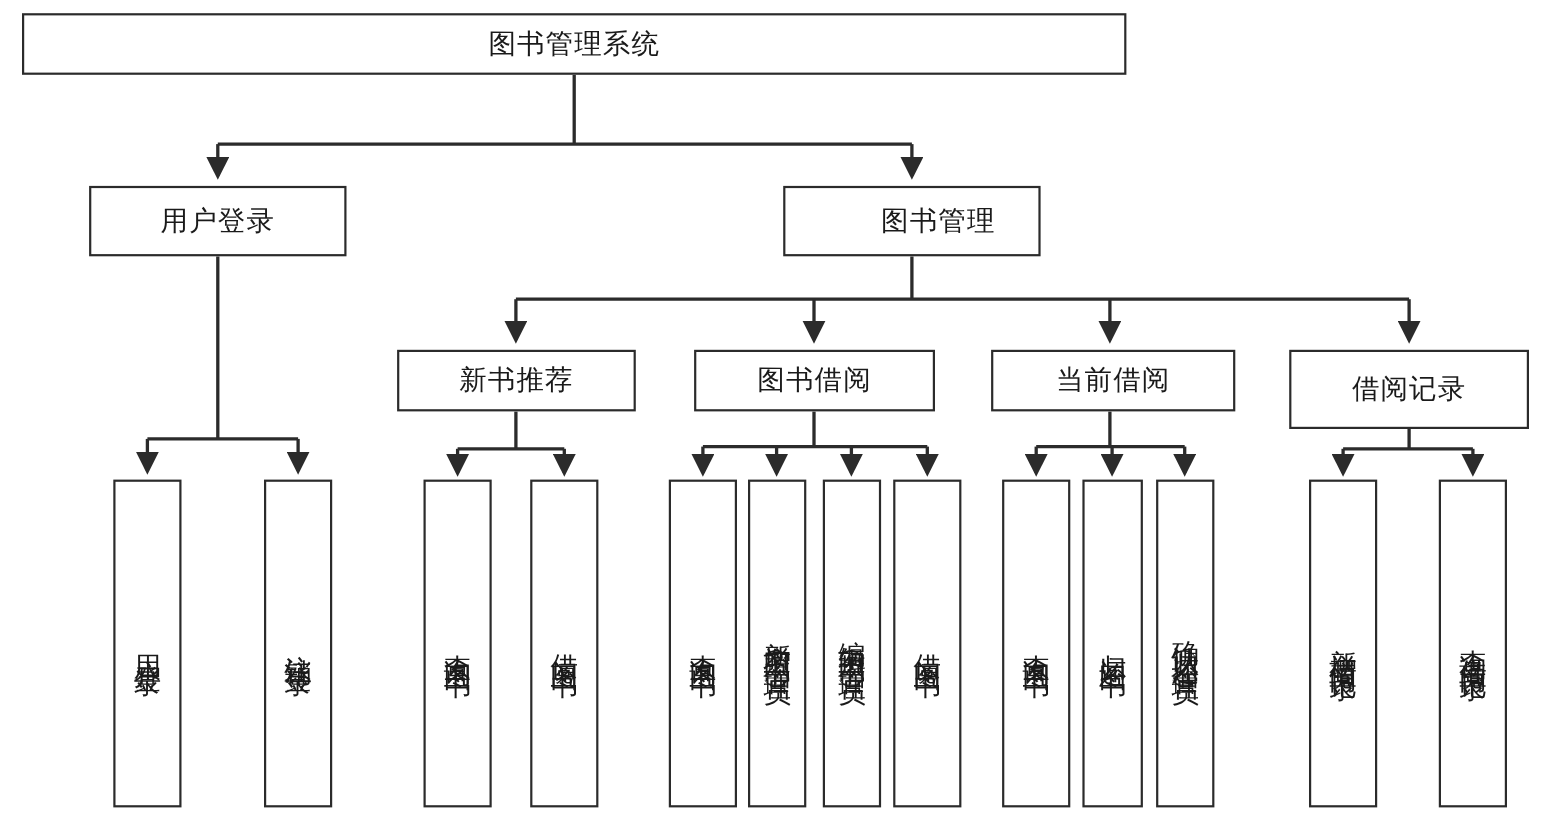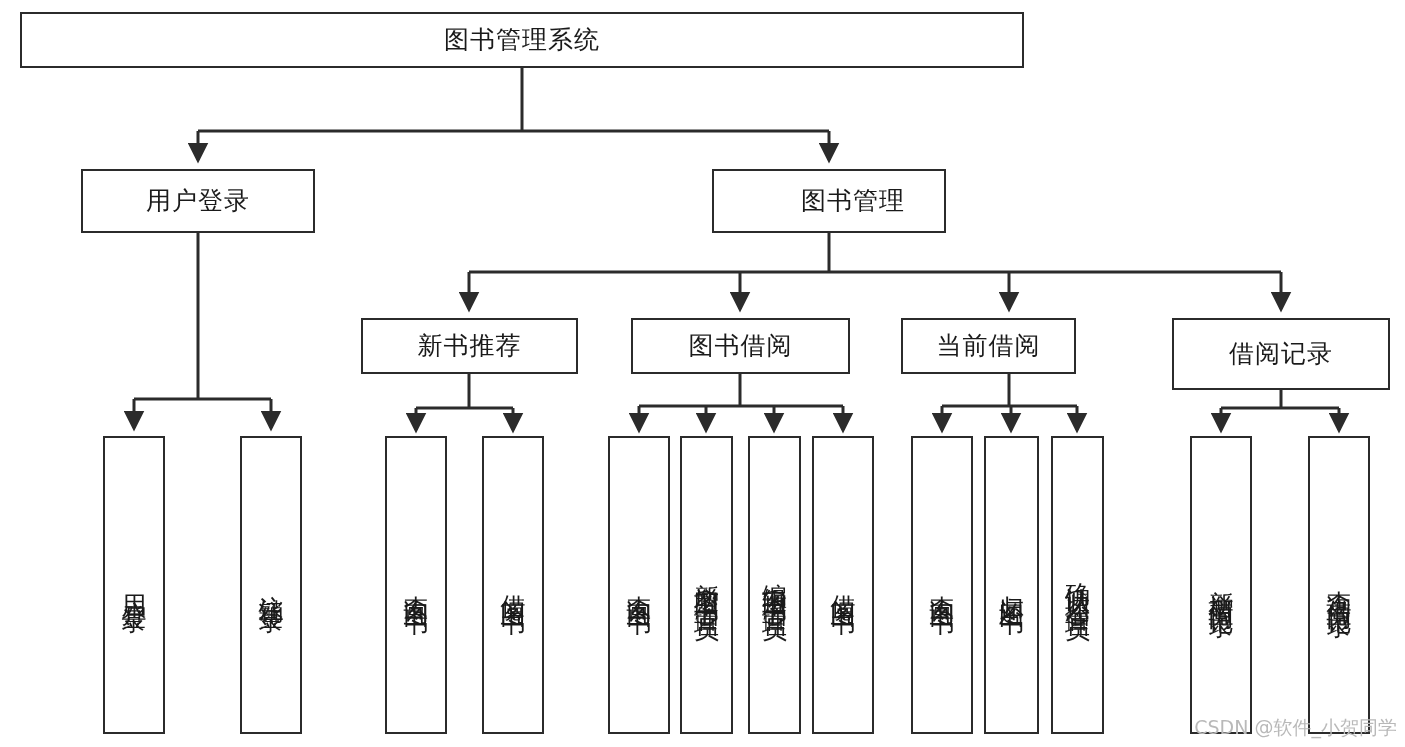--- a/index.html
+++ b/index.html
@@ -139,21 +139,21 @@
   </div>
   <div class="node horiz" style="left: 712px; top: 169px; width: 234px; height: 64px; padding-left: 48px;">
     <span class="label">图书管理</span>
   </div>
   <div class="node horiz" style="left: 361px; top: 318px; width: 217px; height: 56px;">
     <span class="label">新书推荐</span>
   </div>
   <div class="node horiz" style="left: 631px; top: 318px; width: 219px; height: 56px;">
     <span class="label">图书借阅</span>
   </div>
-  <div class="node horiz" style="left: 901px; top: 318px; width: 175px; height: 56px;">
+  <div class="node horiz" style="left: 901px; top: 318px; width: 222px; height: 56px;">
     <span class="label">当前借阅</span>
   </div>
   <div class="node horiz" style="left: 1172px; top: 318px; width: 218px; height: 72px;">
     <span class="label">借阅记录</span>
   </div>
   <div class="node vert" style="left: 103px; top: 436px; width: 62px; height: 298px;">
     <span class="label">用户登录</span>
   </div>
   <div class="node vert" style="left: 240px; top: 436px; width: 62px; height: 298px;">
     <span class="label">注销登录</span>
@@ -185,14 +185,13 @@
   <div class="node vert" style="left: 1051px; top: 436px; width: 53px; height: 298px;">
     <span class="label">确认归还（管理员）</span>
   </div>
   <div class="node vert" style="left: 1190px; top: 436px; width: 62px; height: 298px;">
     <span class="label">新增借阅记录</span>
   </div>
   <div class="node vert" style="left: 1308px; top: 436px; width: 62px; height: 298px;">
     <span class="label">查询借阅记录</span>
   </div>
 
-  <div class="watermark">CSDN @软件_小贺同学</div>
 </div>
 
 </body></html>

